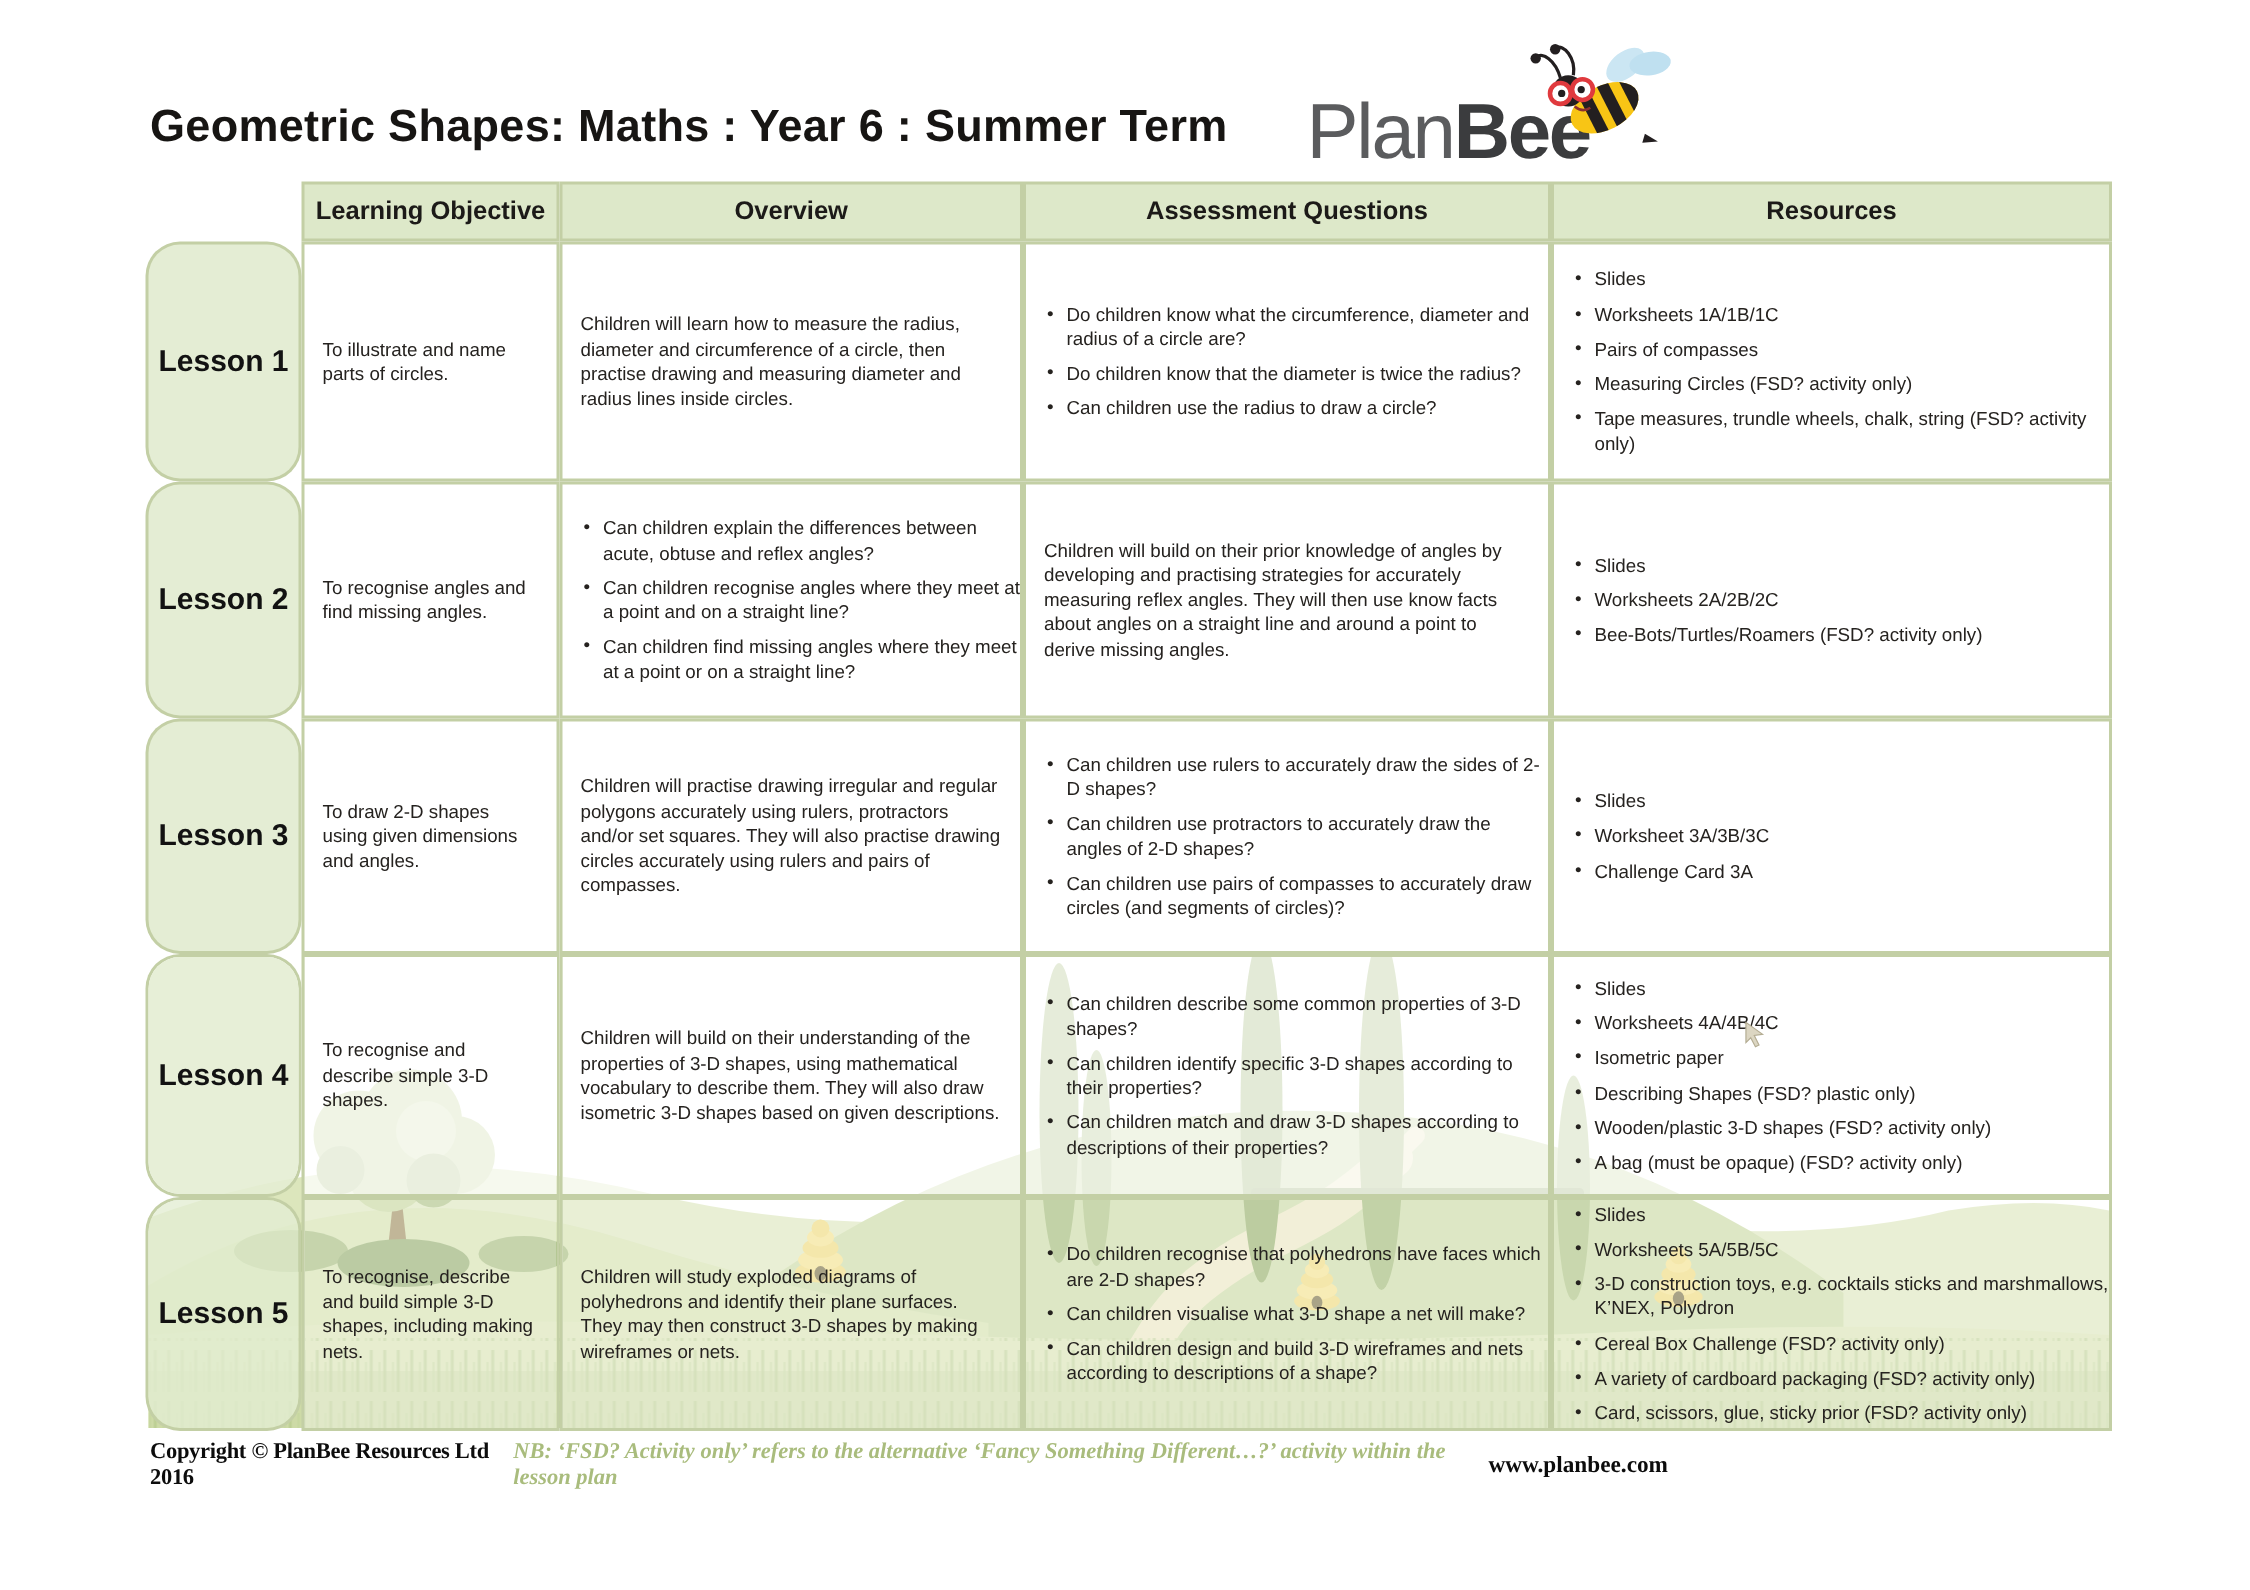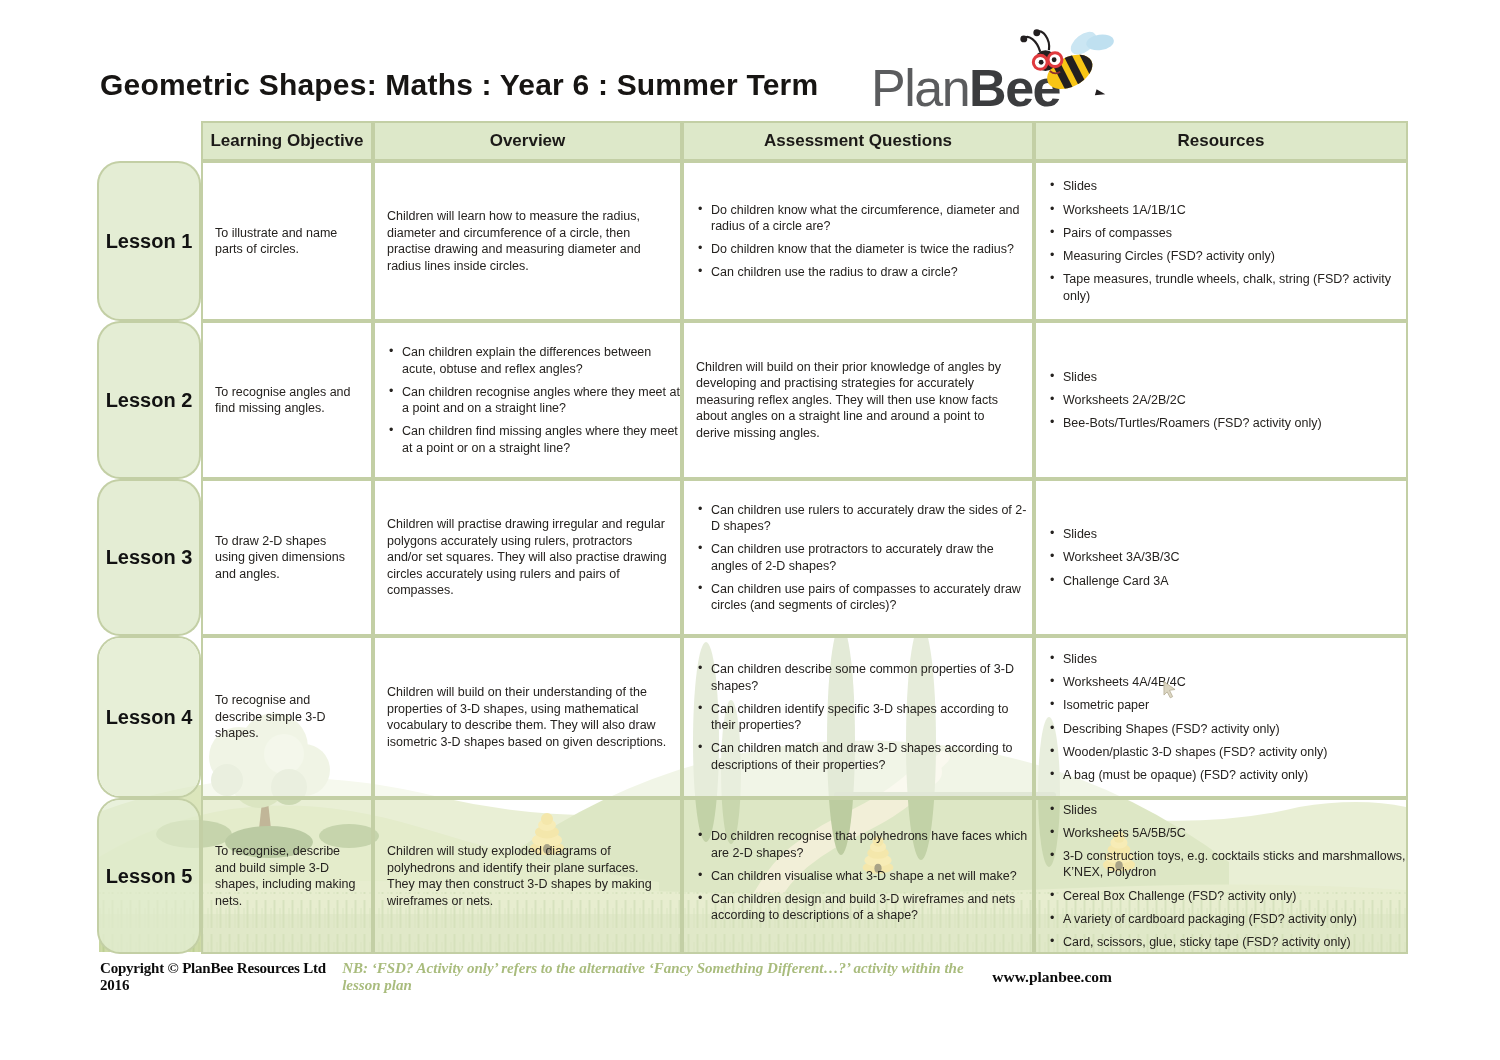--- a/index.html
+++ b/index.html
@@ -251,21 +251,21 @@
           <li>Can children describe some common properties of 3-D shapes?</li>
           <li>Can children identify specific 3-D shapes according to their properties?</li>
           <li>Can children match and draw 3-D shapes according to descriptions of their properties?</li>
         </ul>
       </div>
     <div class="cell list-cell r4">
         <ul class="bullets">
           <li>Slides</li>
           <li>Worksheets 4A/4B/4C</li>
           <li>Isometric paper</li>
-          <li>Describing Shapes (FSD? activity only)</li>
+          <li>Describing Shapes (FSD? plastic only)</li>
           <li>Wooden/plastic 3-D shapes (FSD? activity only)</li>
           <li>A bag (must be opaque) (FSD? activity only)</li>
         </ul>
       </div>
 
     <div class="cell label r5">Lesson 5</div>
     <div class="cell center-cell r5">
         <p class="cellp">To recognise, describe and build simple 3-D shapes, including making nets.</p>
       </div>
     <div class="cell center-cell r5">
@@ -278,21 +278,21 @@
           <li>Can children design and build 3-D wireframes and nets according to descriptions of a shape?</li>
         </ul>
       </div>
     <div class="cell list-cell r5">
         <ul class="bullets">
           <li>Slides</li>
           <li>Worksheets 5A/5B/5C</li>
           <li>3-D construction toys, e.g. cocktails sticks and marshmallows, K’NEX, Polydron</li>
           <li>Cereal Box Challenge (FSD? activity only)</li>
           <li>A variety of cardboard packaging (FSD? activity only)</li>
-          <li>Card, scissors, glue, sticky tape (FSD? activity only)</li>
+          <li>Card, scissors, glue, sticky prior (FSD? activity only)</li>
         </ul>
       </div>
   </div>
 
   <div class="cursor">
     <svg viewBox="0 0 24 24" width="19" height="19">
       <path d="M5,2 L19,12 L12,13 L16,21 L13,22.5 L9,15 L5,19 Z" fill="#dcd6c2" stroke="#b4ad93" stroke-width="1"></path>
     </svg>
   </div>
 

